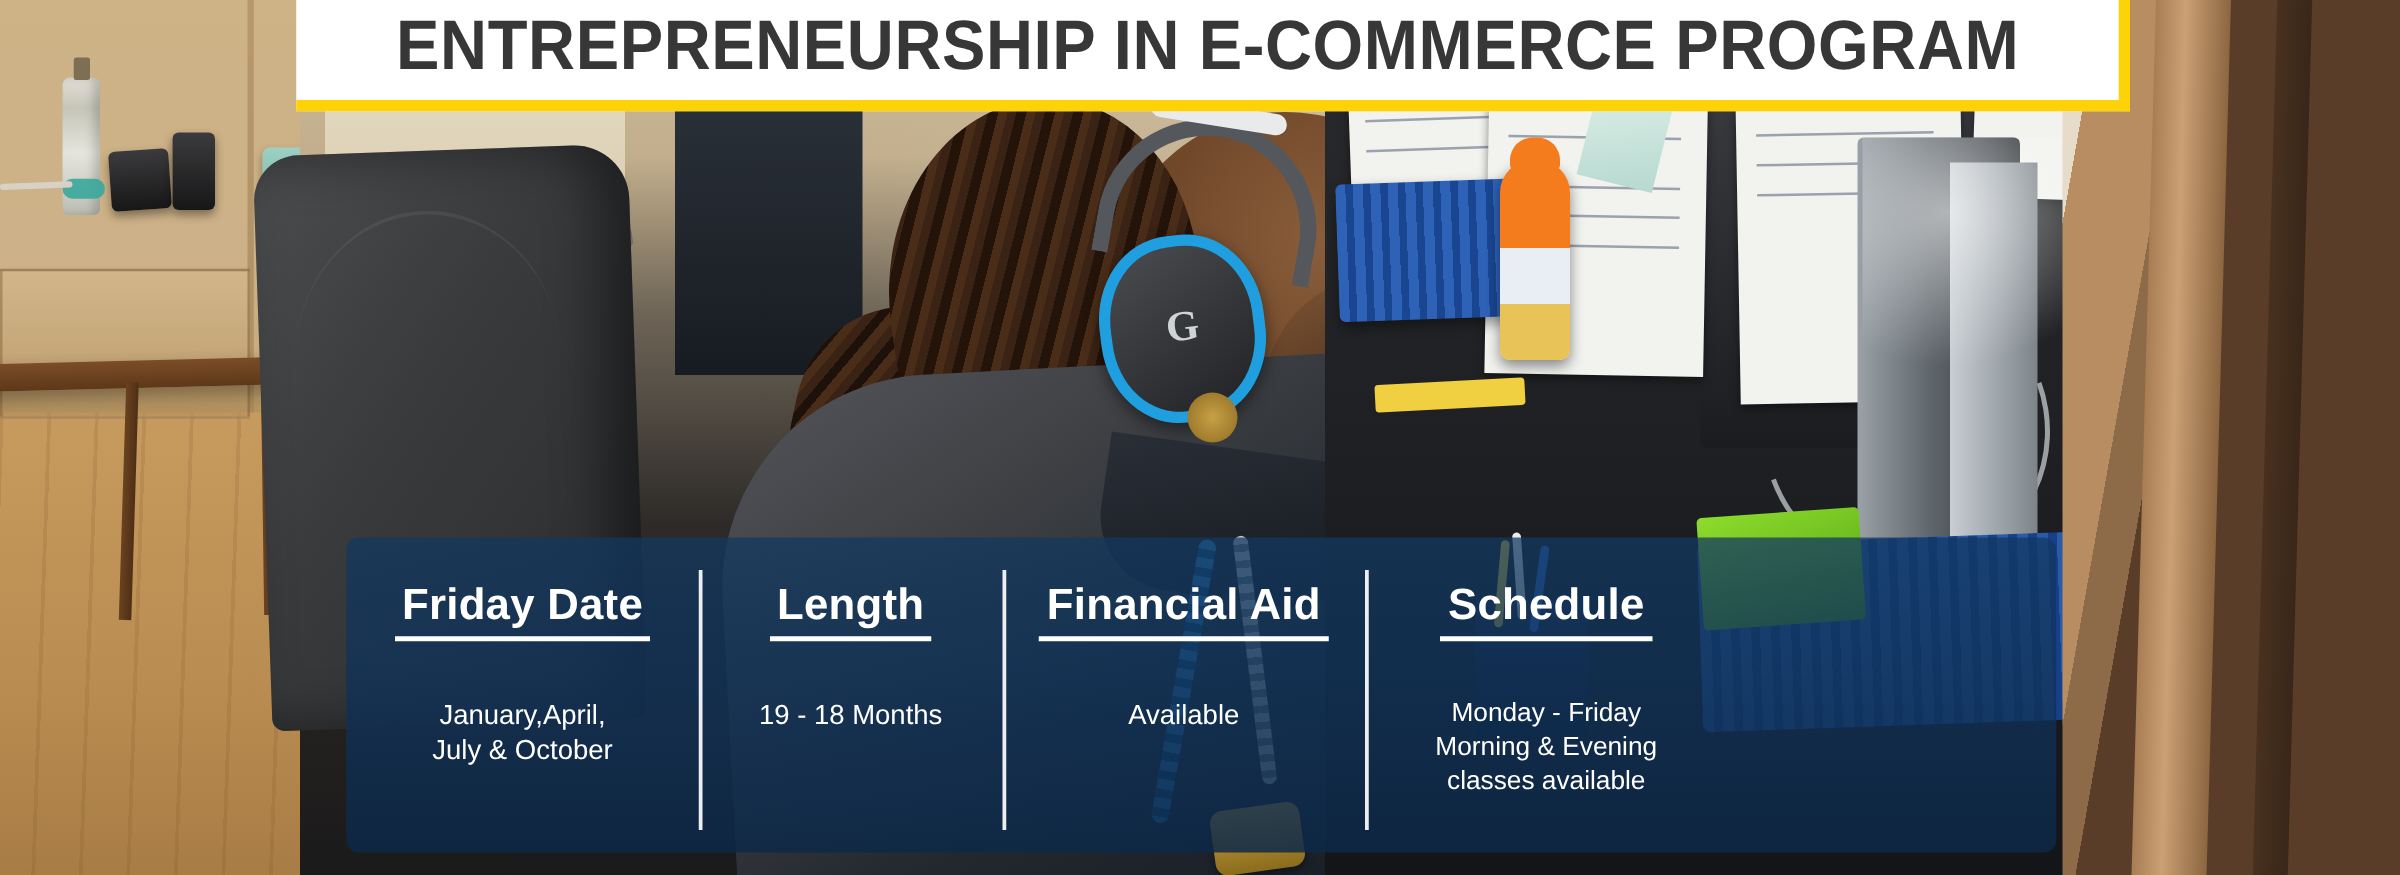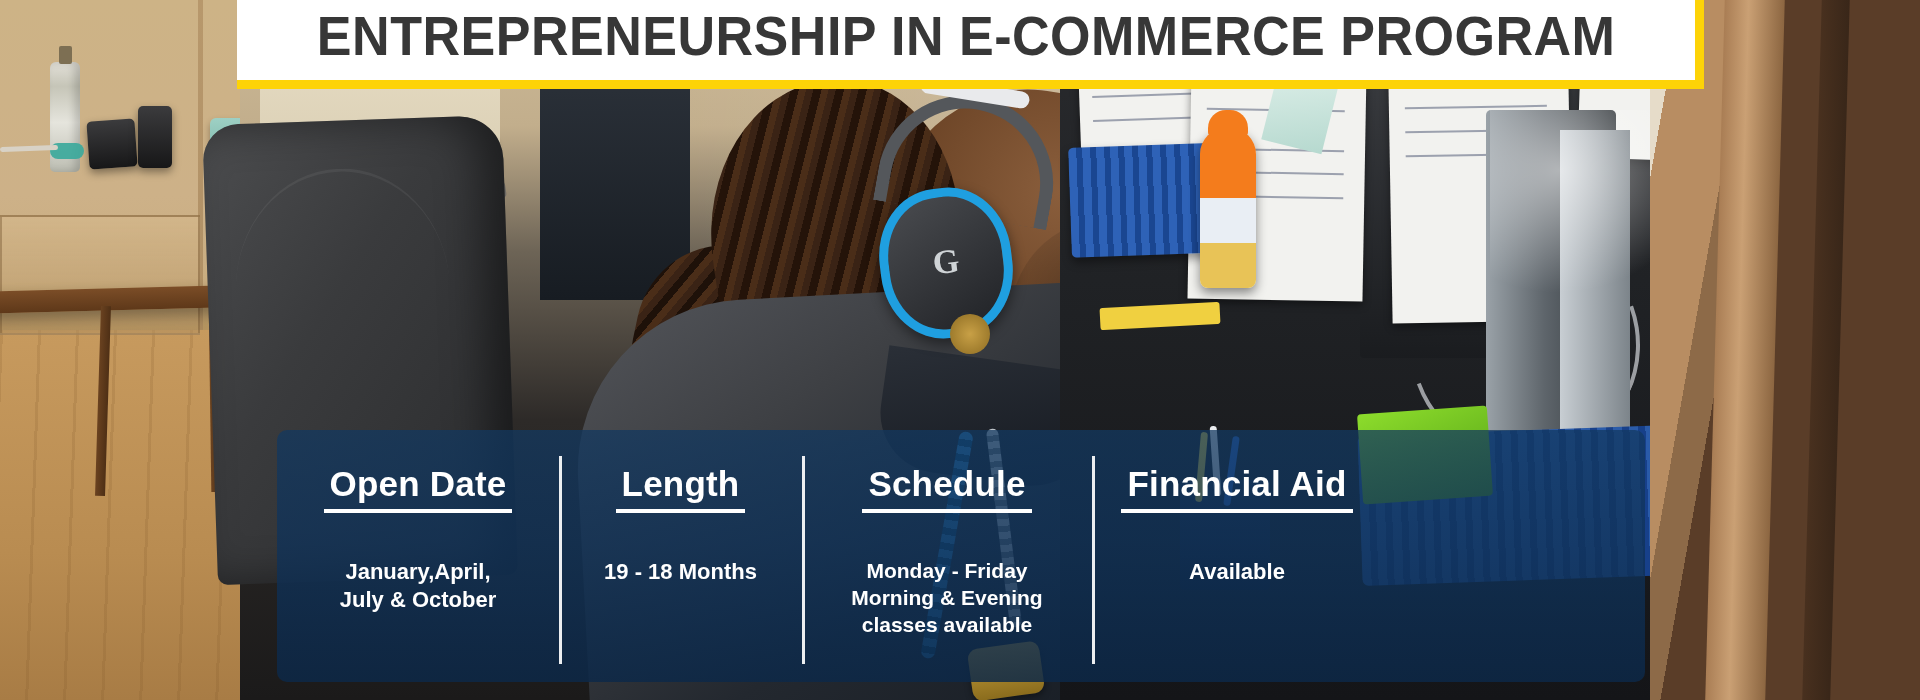--- a/index.html
+++ b/index.html
@@ -365,21 +365,21 @@
   }
   .col-head{
     color:#ffffff; font-weight:700; font-size:35px; letter-spacing:.2px;
     padding:0 6px 5px 6px;
     border-bottom:4px solid #ffffff;
     display:inline-block;
     white-space:nowrap;
   }
   .col-body{
     margin-top:45px;
-    color:#ffffff; font-weight:700; font-size:22px; line-height:1.28;
+    color:#ffffff; font-weight:400; font-size:22px; line-height:1.28;
     white-space:pre-line;
   }
   .col-narrow .col-body{ font-size:21px; }
 
   
   .c1{ flex:0 0 282px; }
   .c2{ flex:0 0 243px; }
   .c3{ flex:0 0 290px; }
   .c4{ flex:0 0 290px; }
   .c5{ flex:0 0 263px; }
@@ -477,38 +477,38 @@
     <div class="post2"></div>
   </div>
 
   <div class="banner">
     <div class="banner-title">ENTREPRENEURSHIP IN E-COMMERCE PROGRAM</div>
   </div>
 
   <div class="infobar">
 
     <div class="col c1">
-      <div class="col-head">Open Date</div>
+      <div class="col-head">Friday Date</div>
       <div class="col-body">January,April,
 July &amp; October</div>
     </div>
 
     <div class="col c2">
       <div class="col-head">Length</div>
       <div class="col-body">19 - 18 Months</div>
+    </div>
+
+    <div class="col c4">
+      <div class="col-head">Financial Aid</div>
+      <div class="col-body">Available</div>
     </div>
 
     <div class="col c3 col-narrow">
       <div class="col-head">Schedule</div>
       <div class="col-body">Monday - Friday
 Morning &amp; Evening
 classes available</div>
     </div>
 
-    <div class="col c4">
-      <div class="col-head">Financial Aid</div>
-      <div class="col-body">Available</div>
-    </div>
-
 
   </div>
 
 </div>
 
 </body></html>

